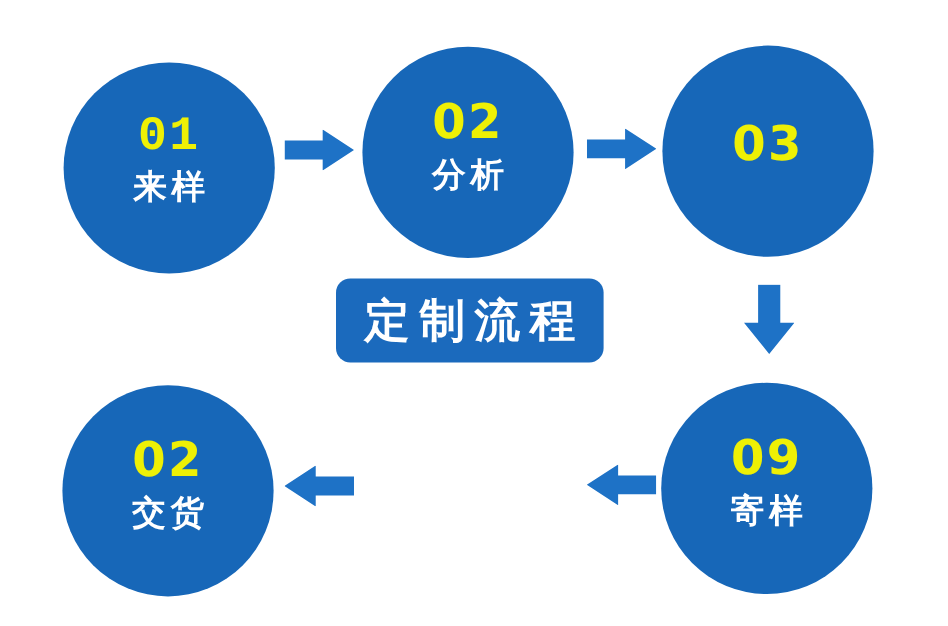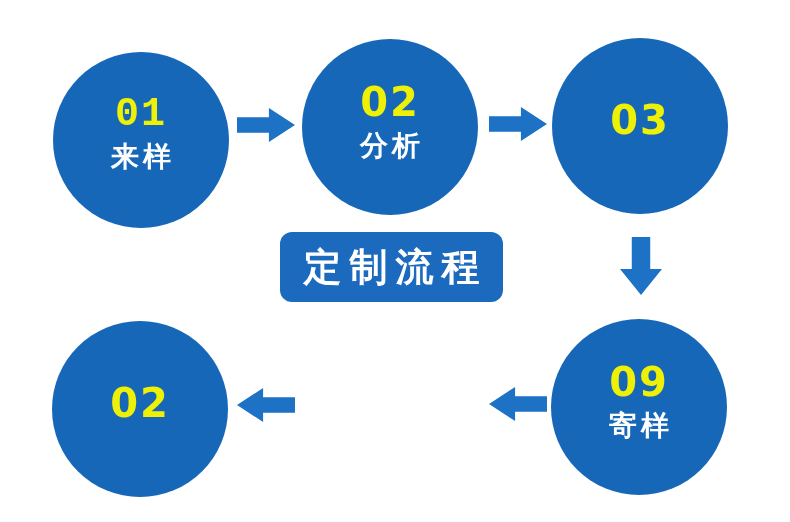--- a/index.html
+++ b/index.html
@@ -141,16 +141,17 @@
   </div>
 
   <div class="arrow arrow-left pos-a4"></div>
 
 
   <div class="arrow arrow-left pos-a5"></div>
 
   <div class="circle pos-c6">
     <div class="inner">
       <div class="step-number">02</div>
+      <div class="step-label">交货</div>
     </div>
   </div>
 
 </div>
 
 </body></html>

